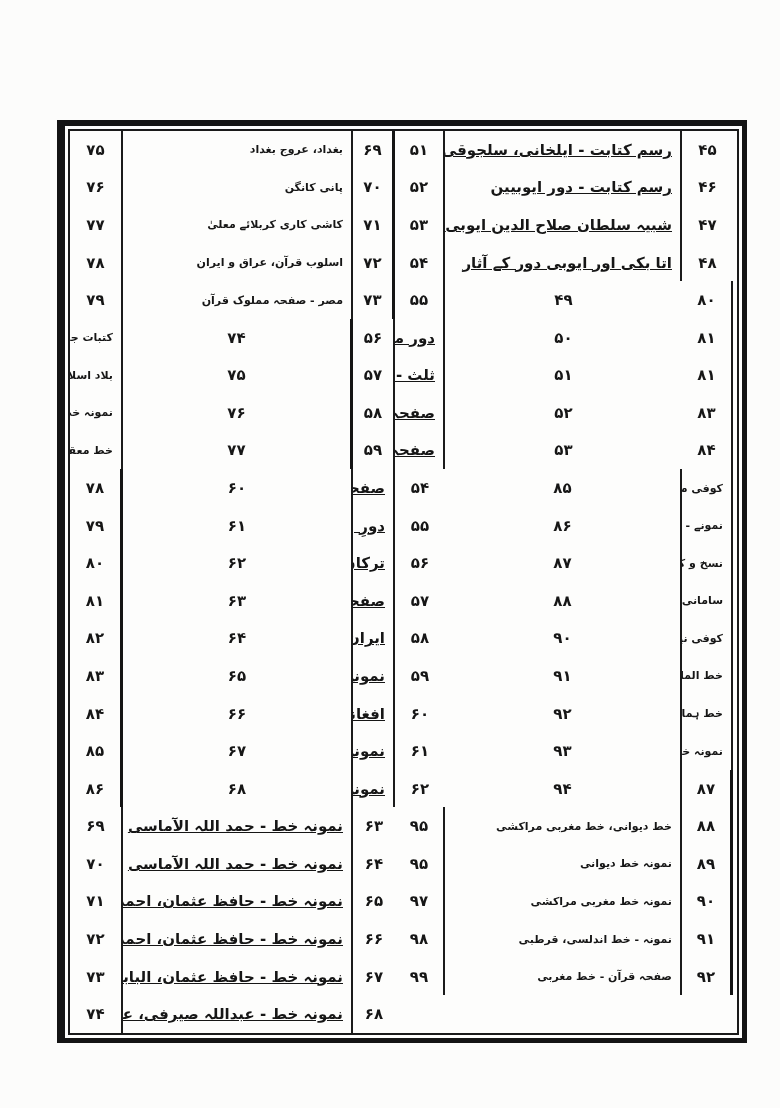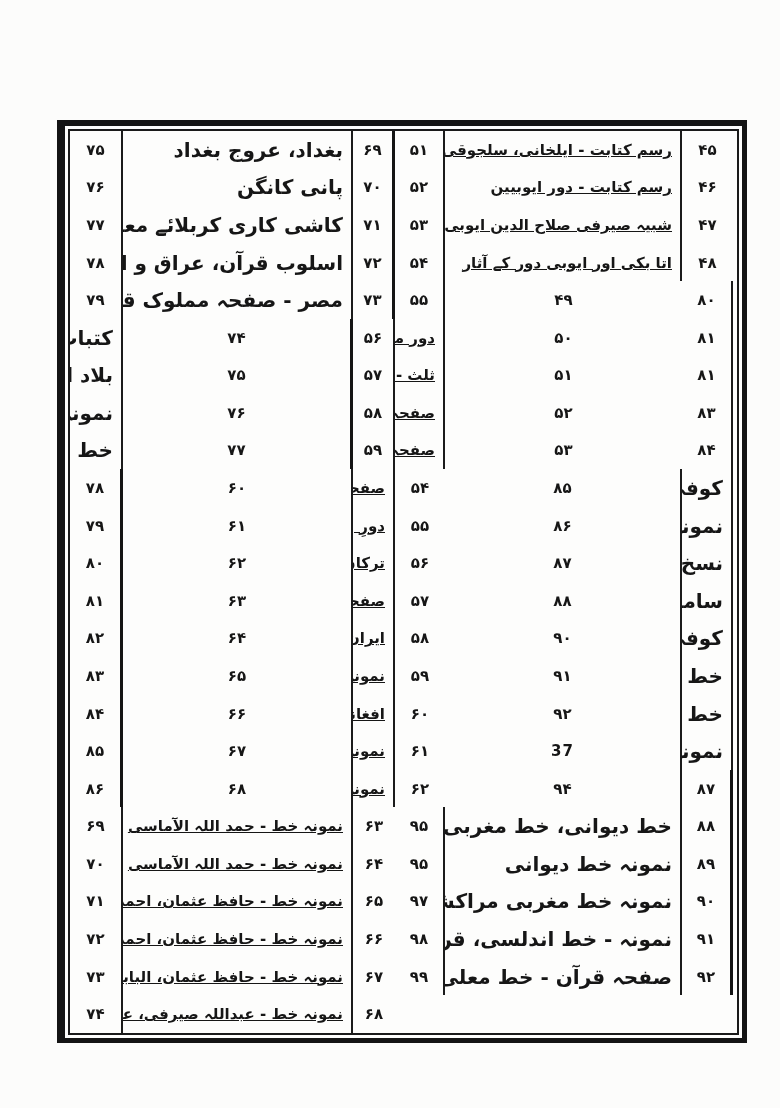--- a/index.html
+++ b/index.html
@@ -30,21 +30,21 @@
     box-sizing:border-box;
     display:flex;align-items:center;
     font-weight:700;
     direction:rtl;
     white-space:nowrap;
     overflow:hidden;
   }
   .v1{border-right:2px solid #1b1b1b;}      
   .vmid{border-right:3px solid #141414;}    
   .num{justify-content:center;font-size:15px;letter-spacing:1px;}
-  .title{justify-content:flex-start;padding-right:8px;font-size:20px;}
+  .title{justify-content:flex-start;padding-right:8px;font-size:11px;}
   .title.small{font-size:15px;text-decoration:underline;}
 </style>
 </head>
 <body>
 
 <div class="frame">
   <div class="frame-inner">
     <div class="grid" id="toc-grid">
         <span class="cell num v1">۷۵</span>
         <span class="cell title v1">بغداد، عروج بغداد</span>
@@ -55,21 +55,21 @@
         <span class="cell num v1">۷۶</span>
         <span class="cell title v1">پانی کانگن</span>
         <span class="cell num vmid">۷۰</span>
         <span class="cell num v1">۵۲</span>
         <span class="cell title v1 small">رسم کتابت - دور ایوبیین</span>
         <span class="cell num">۴۶</span>
         <span class="cell num v1">۷۷</span>
         <span class="cell title v1">کاشی کاری کربلائے معلیٰ</span>
         <span class="cell num vmid">۷۱</span>
         <span class="cell num v1">۵۳</span>
-        <span class="cell title v1 small">شبیہ صیرفی صلاح الدین ایوبی</span>
+        <span class="cell title v1 small">شبیہ سلطان صلاح الدین ایوبی</span>
         <span class="cell num">۴۷</span>
         <span class="cell num v1">۷۸</span>
         <span class="cell title v1">اسلوب قرآن، عراق و ایران</span>
         <span class="cell num vmid">۷۲</span>
         <span class="cell num v1">۵۴</span>
         <span class="cell title v1 small">اتا بکی اور ایوبی دور کے آثار</span>
         <span class="cell num">۴۸</span>
         <span class="cell num v1">۷۹</span>
         <span class="cell title v1">مصر - صفحہ مملوک قرآن</span>
         <span class="cell num vmid">۷۳</span>
@@ -139,21 +139,21 @@
         <span class="cell num vmid">۸۴</span>
         <span class="cell num v1">۶۶</span>
         <span class="cell title v1 small">افغانستان، ترکی</span>
         <span class="cell num">۶۰</span>
         <span class="cell num v1">۹۲</span>
         <span class="cell title v1">خط ہمایونی، خط اجازہ</span>
         <span class="cell num vmid">۸۵</span>
         <span class="cell num v1">۶۷</span>
         <span class="cell title v1 small">نمونہ خط - عزیز الدین وکیلی فرفلزئی</span>
         <span class="cell num">۶۱</span>
-        <span class="cell num v1">37</span>
+        <span class="cell num v1">۹۳</span>
         <span class="cell title v1">نمونہ خط ہمایونی (دیوانی جلی)</span>
         <span class="cell num vmid">۸۶</span>
         <span class="cell num v1">۶۸</span>
         <span class="cell title v1 small">نمونہ خط - جامعہ بورسہ</span>
         <span class="cell num">۶۲</span>
         <span class="cell num v1">۹۴</span>
         <span class="cell num vmid">۸۷</span>
         <span class="cell num v1">۶۹</span>
         <span class="cell title v1 small">نمونہ خط - حمد اللہ الآماسی</span>
         <span class="cell num">۶۳</span>
@@ -175,20 +175,20 @@
         <span class="cell num v1">۷۲</span>
         <span class="cell title v1 small">نمونہ خط - حافظ عثمان، احمد کامل</span>
         <span class="cell num">۶۶</span>
         <span class="cell num v1">۹۸</span>
         <span class="cell title v1">نمونہ - خط اندلسی، قرطبی</span>
         <span class="cell num vmid">۹۱</span>
         <span class="cell num v1">۷۳</span>
         <span class="cell title v1 small">نمونہ خط - حافظ عثمان، البابا</span>
         <span class="cell num">۶۷</span>
         <span class="cell num v1">۹۹</span>
-        <span class="cell title v1">صفحہ قرآن - خط معلی</span>
+        <span class="cell title v1">صفحہ قرآن - خط مغربی</span>
         <span class="cell num vmid">۹۲</span>
         <span class="cell num v1">۷۴</span>
         <span class="cell title v1 small">نمونہ خط - عبداللہ صیرفی، عبدالرحمٰن</span>
         <span class="cell num">۶۸</span>
       </div>
   </div>
 </div>
 
 </body></html>

